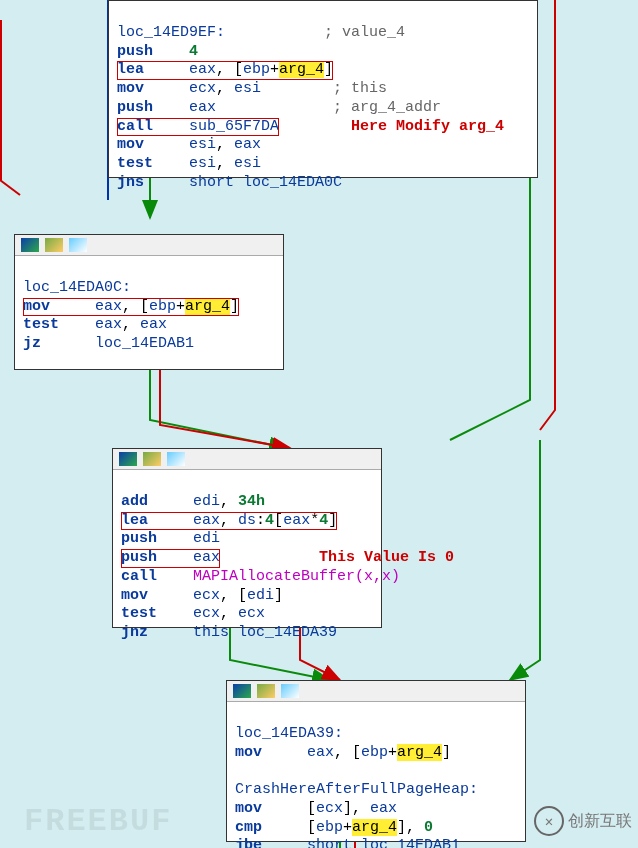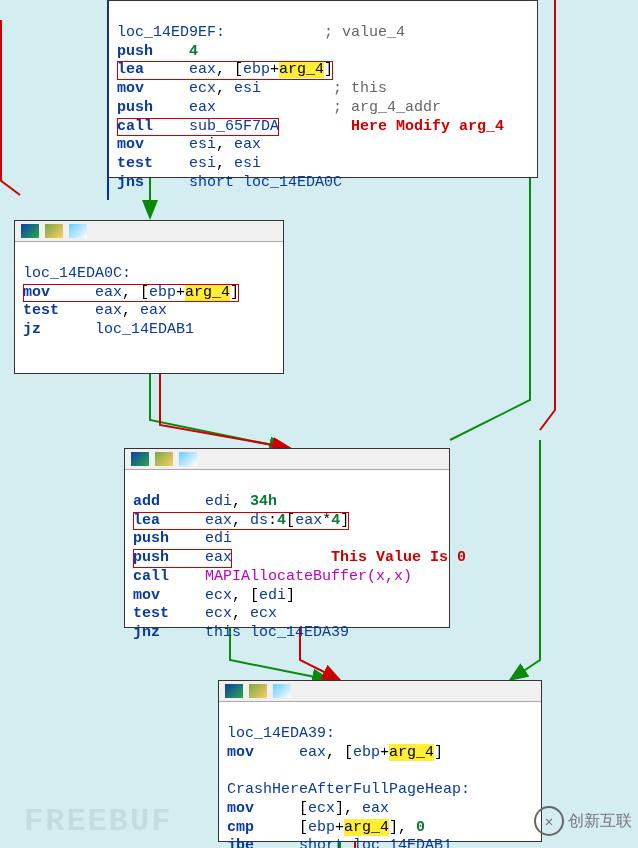--- a/index.html
+++ b/index.html
@@ -132,53 +132,53 @@
 <span class="row box-red"><span class="kw">lea</span>     <span class="op">eax</span>, [<span class="op">ebp</span>+<span class="hl">arg_4</span>]</span>
 <span class="kw">mov</span>     <span class="op">ecx</span>, <span class="op">esi</span>        <span class="cmt">; this</span>
 <span class="kw">push</span>    <span class="op">eax</span>             <span class="cmt">; arg_4_addr</span>
 <span class="row box-red"><span class="kw">call</span>    <span class="op">sub_65F7DA</span></span>        <span class="redcmt">Here Modify arg_4</span>
 <span class="kw">mov</span>     <span class="op">esi</span>, <span class="op">eax</span>
 <span class="kw">test</span>    <span class="op">esi</span>, <span class="op">esi</span>
 <span class="kw">jns</span>     <span class="op">short loc_14EDA0C</span>
 </div>
 </div>
 
-<div class="node" style="left:14px; top:220px; width:270px; height:154px;">
+<div class="node" style="left:14px; top:234px; width:270px; height:136px;">
   <div class="node-header">
     <span class="ico ico-a"></span>
     <span class="ico ico-b"></span>
     <span class="ico ico-c"></span>
   </div>
   <div class="code">
 <span class="lbl">loc_14EDA0C:</span>
 <span class="row box-red"><span class="kw">mov</span>     <span class="op">eax</span>, [<span class="op">ebp</span>+<span class="hl">arg_4</span>]</span>
 <span class="kw">test</span>    <span class="op">eax</span>, <span class="op">eax</span>
 <span class="kw">jz</span>      <span class="op">loc_14EDAB1</span>
 </div>
 </div>
 
-<div class="node" style="left:124px; top:448px; width:326px; height:180px;">
+<div class="node" style="left:112px; top:448px; width:270px; height:180px;">
   <div class="node-header">
     <span class="ico ico-a"></span>
     <span class="ico ico-b"></span>
     <span class="ico ico-c"></span>
   </div>
   <div class="code">
 <span class="kw">add</span>     <span class="op">edi</span>, <span class="num">34h</span>
 <span class="row box-red"><span class="kw">lea</span>     <span class="op">eax</span>, <span class="op">ds</span>:<span class="num">4</span>[<span class="op">eax</span>*<span class="num">4</span>]</span>
 <span class="kw">push</span>    <span class="op">edi</span>
 <span class="row box-red"><span class="kw">push</span>    <span class="op">eax</span></span>           <span class="redcmt">This Value Is 0</span>
 <span class="kw">call</span>    <span class="purple">MAPIAllocateBuffer(x,x)</span>
 <span class="kw">mov</span>     <span class="op">ecx</span>, [<span class="op">edi</span>]
 <span class="kw">test</span>    <span class="op">ecx</span>, <span class="op">ecx</span>
 <span class="kw">jnz</span>     <span class="op">this loc_14EDA39</span>
 </div>
 </div>
 
-<div class="node" style="left:218px; top:680px; width:324px; height:162px;">
+<div class="node" style="left:226px; top:680px; width:300px; height:162px;">
   <div class="node-header">
     <span class="ico ico-a"></span>
     <span class="ico ico-b"></span>
     <span class="ico ico-c"></span>
   </div>
   <div class="code">
 <span class="lbl">loc_14EDA39:</span>
 <span class="kw">mov</span>     <span class="op">eax</span>, [<span class="op">ebp</span>+<span class="hl">arg_4</span>]
 
 <span class="lbl">CrashHereAfterFullPageHeap:</span>

